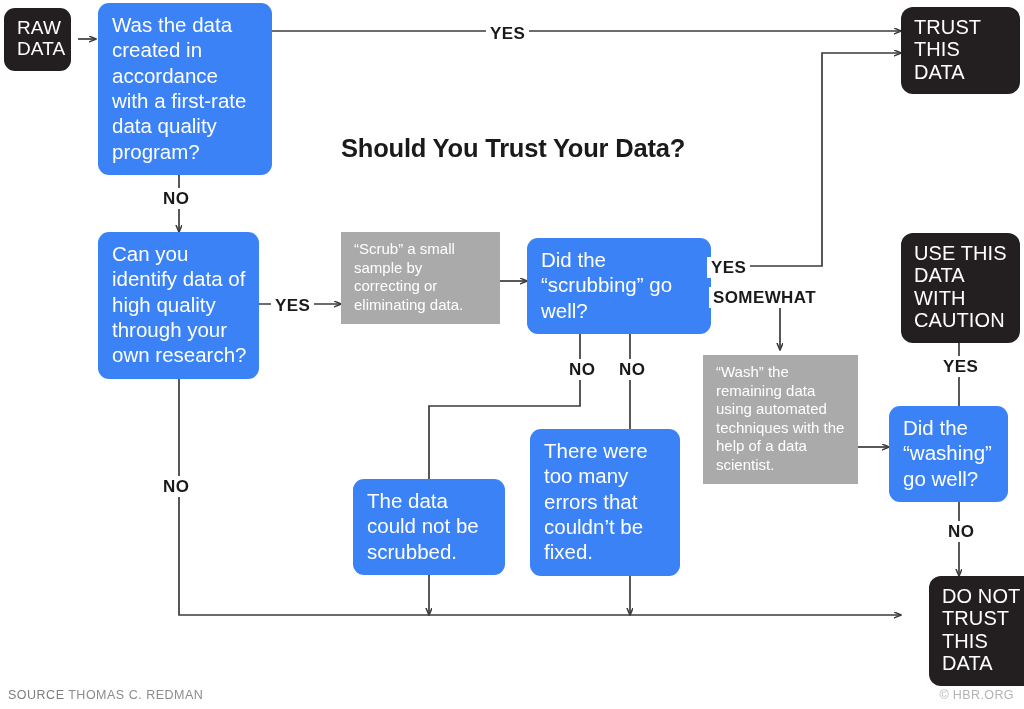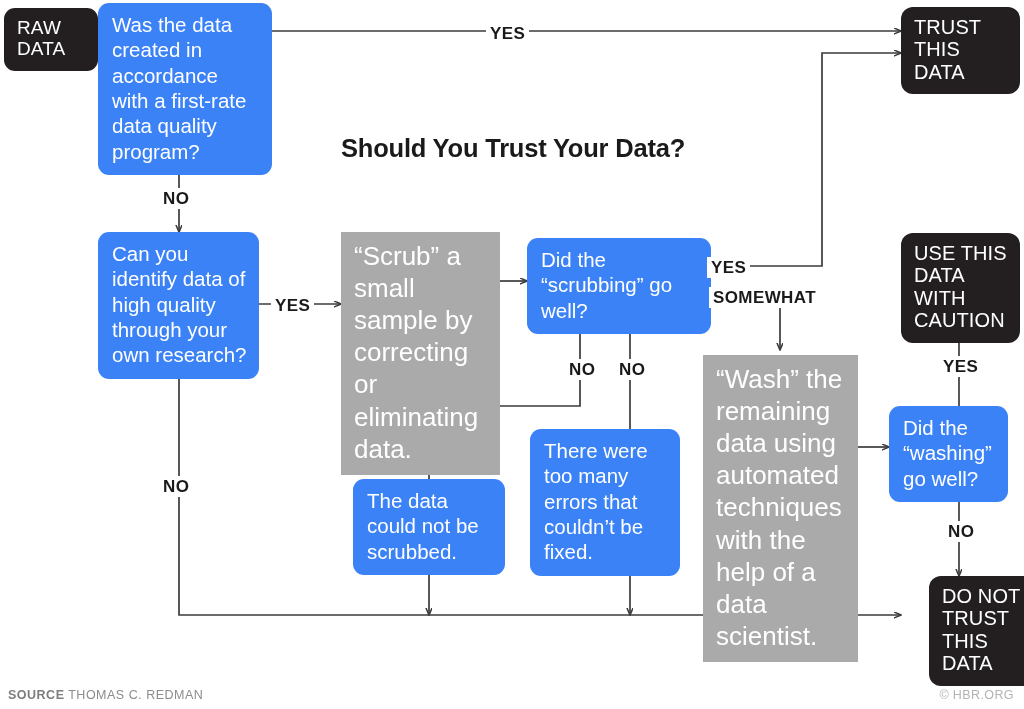--- a/index.html
+++ b/index.html
@@ -51,21 +51,21 @@
     line-height: 1.235;
     padding: 9px 12px 11px 14px;
     font-weight: 400;
   }
 
   
   .gray {
     background: #aaaaaa;
     color: #ffffff;
     border-radius: 0;
-    font-size: 26px;
+    font-size: 15px;
     line-height: 1.235;
     padding: 8px 12px 10px 13px;
     font-weight: 400;
   }
 
   
   .elabel {
     position: absolute;
     color: #1a1a1a;
     font-weight: bold;
@@ -107,21 +107,21 @@
   #footer-source {
     position: absolute;
     left: 8px;
     top: 688px;
     font-size: 12.5px;
     letter-spacing: 0.5px;
     color: #8c8c8c;
     white-space: nowrap;
     z-index: 4;
   }
-  #footer-source .lab { font-weight: bold; color: #7d7d7d; }
+  #footer-source .lab { font-weight: normal; color: #7d7d7d; }
   #footer-credit {
     position: absolute;
     right: 10px;
     top: 688px;
     font-size: 12.5px;
     letter-spacing: 0.4px;
     color: #b3b3b3;
     white-space: nowrap;
     z-index: 4;
   }
@@ -164,21 +164,21 @@
       <path d="M630,568 L630,615" marker-end="url(#ah)"></path>
 
       <path d="M858,447 L889,447" marker-end="url(#ah)"></path>
 
       <path d="M959,411 L959,326" marker-end="url(#ah)"></path>
 
       <path d="M959,485 L959,576" marker-end="url(#ah)"></path>
     </g>
   </svg>
 
-  <div class="node" style="left:4px; top:8px; width:94px;">
+  <div class="node" style="left:4px; top:8px; width:67px;">
     <div class="term small txt" style="white-space:pre-line;">RAW
 DATA</div>
   </div>
 
   <div class="node" style="left:98px; top:3px; width:174px;">
     <div class="blue txt">Was the data created in accordance with a first-rate data quality program?</div>
   </div>
 
   <div class="node" style="left:98px; top:232px; width:161px;">
     <div class="blue txt">Can you identify data of high quality through your own research?</div>

